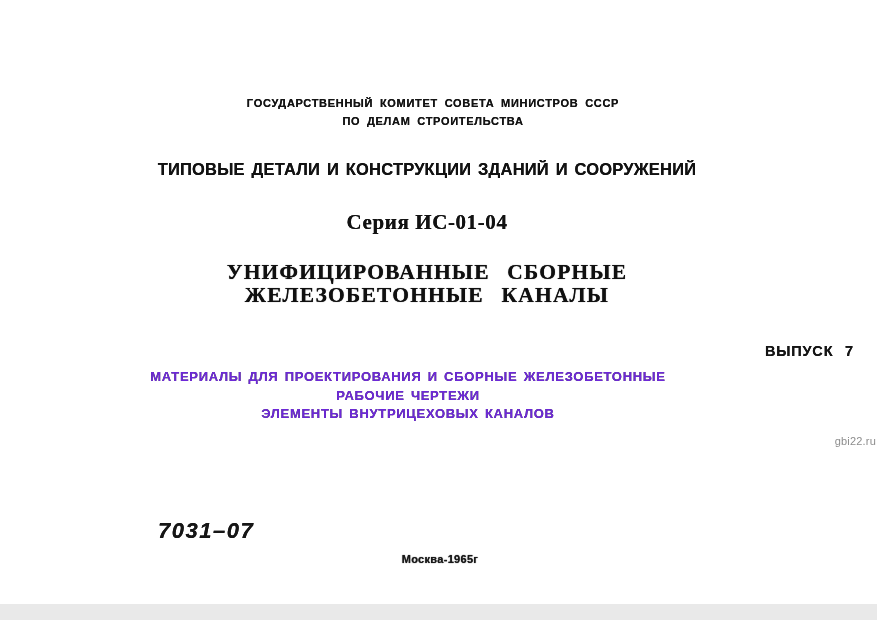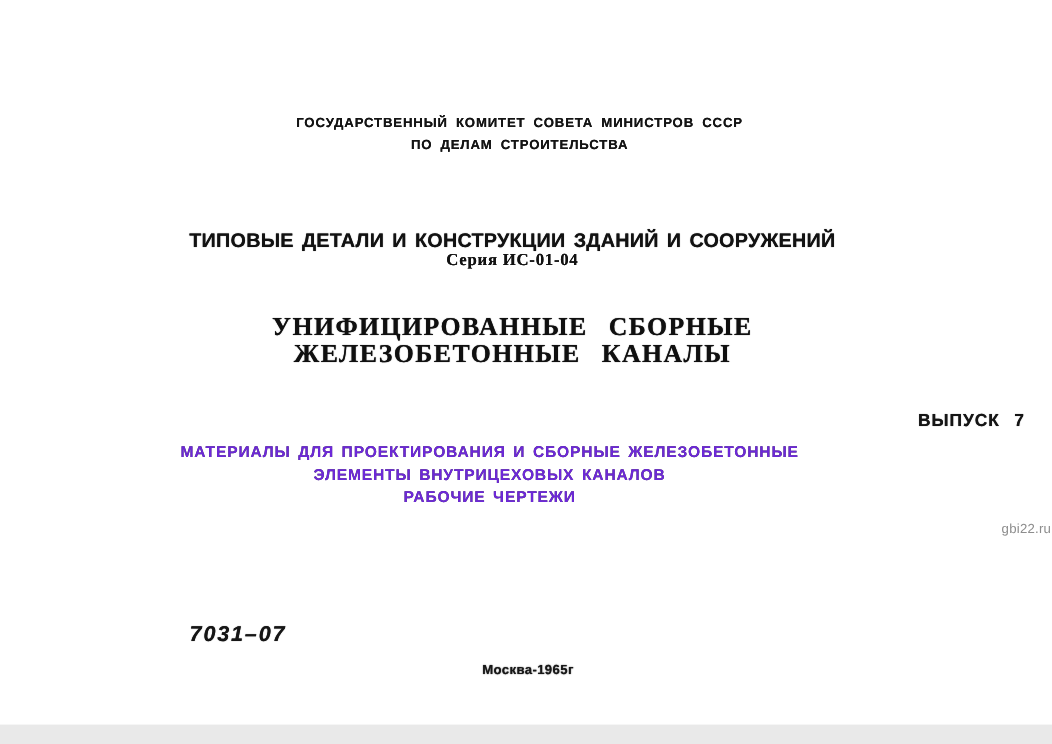--- a/index.html
+++ b/index.html
@@ -34,29 +34,28 @@
   
   .series-heading {
     top: 160px; left: 0; right: 23px;
     text-align: center;
     font-size: 16.5px;
     font-weight: bold;
     letter-spacing: 0.2px;
     word-spacing: 2px;
     color: #121212;
     text-shadow: 0 0 0.6px #121212;
-    margin-top: 32px;
   }
 
   
   .series-code {
     top: 210px; left: 0; right: 23px;
     text-align: center;
     font-family: "Liberation Serif", serif;
-    font-size: 14px;
+    font-size: 21px;
     font-weight: bold;
     letter-spacing: 0.6px;
     color: #121212;
     text-shadow: 0 0 0.5px #121212;
   }
 
   
   .main-title {
     top: 261px; left: 0; right: 23px;
     text-align: center;
@@ -100,21 +99,21 @@
     top: 435px; right: 1px;
     font-size: 11px;
     color: #8d8d8d;
     letter-spacing: 0.2px;
     margin-left: 24px;
   }
 
   
   .doc-code {
     top: 518px; left: 158px;
-    font-size: 18px;
+    font-size: 22px;
     font-weight: bold;
     font-style: italic;
     letter-spacing: 1.5px;
     color: #161616;
     text-shadow: 0 0 0.6px #161616;
   }
 
   
   .imprint {
     top: 553px; left: 3px; right: 0;
@@ -150,22 +149,22 @@
 
   <div class="abs main-title">
     <div>УНИФИЦИРОВАННЫЕ СБОРНЫЕ</div>
     <div>ЖЕЛЕЗОБЕТОННЫЕ КАНАЛЫ</div>
   </div>
 
   <div class="abs issue-label">ВЫПУСК 7</div>
 
   <div class="abs subtitle">
     <div>МАТЕРИАЛЫ ДЛЯ ПРОЕКТИРОВАНИЯ И СБОРНЫЕ ЖЕЛЕЗОБЕТОННЫЕ</div>
+    <div>РАБОЧИЕ ЧЕРТЕЖИ</div>
     <div>ЭЛЕМЕНТЫ ВНУТРИЦЕХОВЫХ КАНАЛОВ</div>
-    <div>РАБОЧИЕ ЧЕРТЕЖИ</div>
   </div>
 
   <div class="abs watermark">gbi22.ru</div>
 
   <div class="abs doc-code">7031–07</div>
 
   <div class="abs imprint">Москва-1965г</div>
 
   <div class="abs smudge smudge-1"></div>
   <div class="abs smudge smudge-2"></div>

